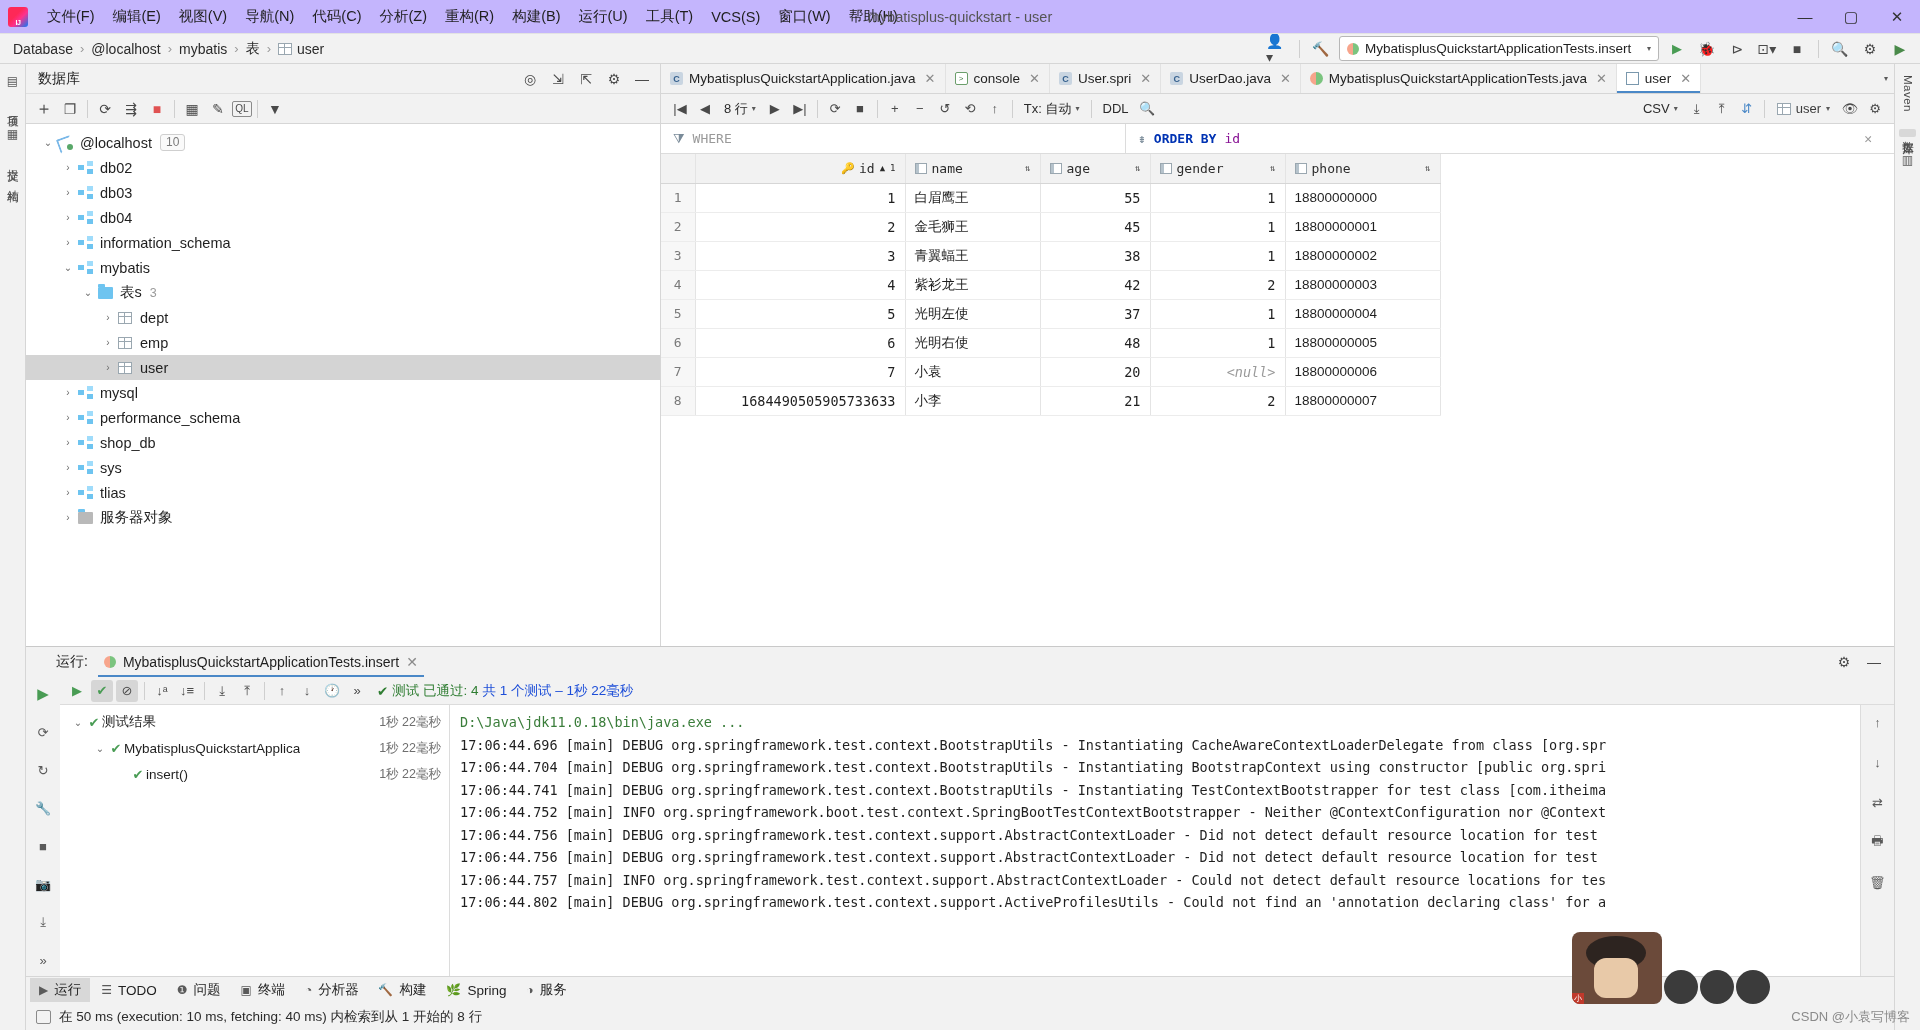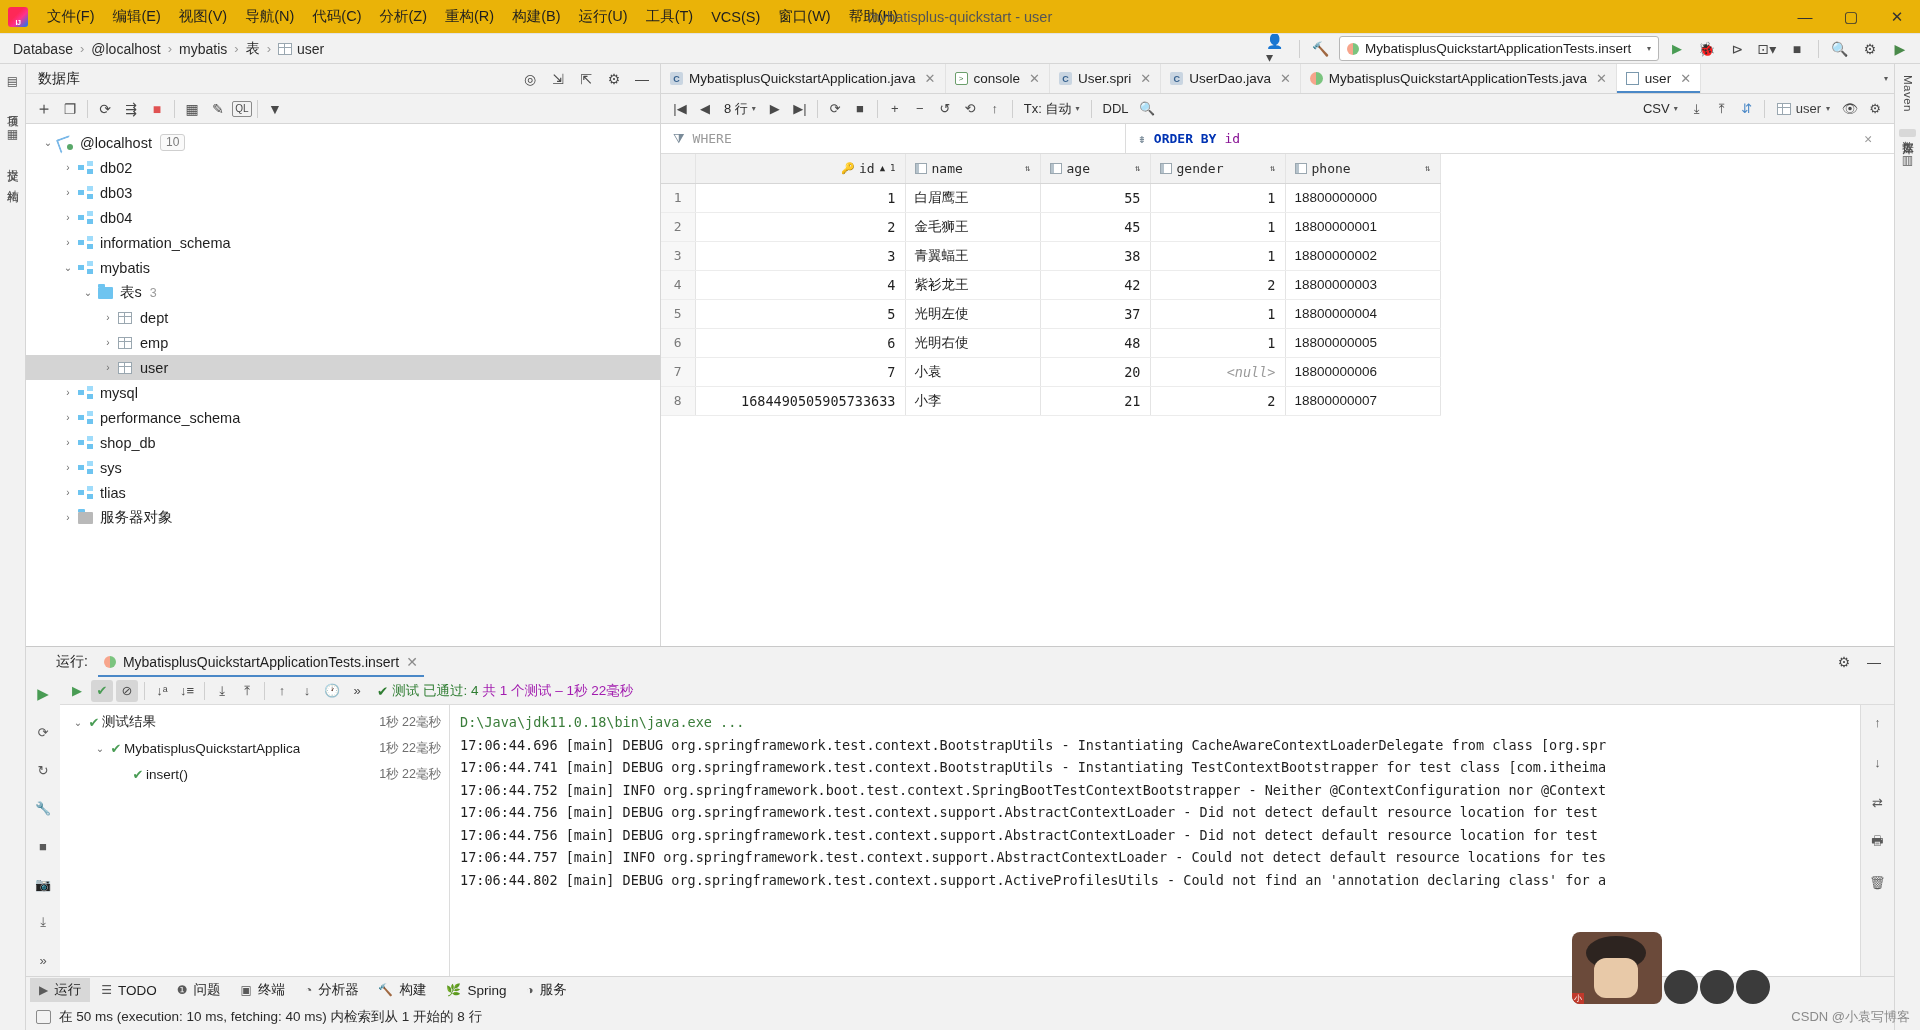--- a/index.html
+++ b/index.html
@@ -6,21 +6,21 @@
   html, body {
     width:1920px; height:1030px; overflow:hidden;
     font-family:"Liberation Sans","DejaVu Sans",sans-serif;
     font-size:14px; color:#1f1f1f; background:#f2f2f2;
   }
   .app { width:1920px; height:1030px; display:flex; flex-direction:column; background:#f2f2f2; }
 
   
   .titlebar {
     height:27px; display:flex; align-items:center;
-    background:#eab308; border-bottom:1px solid #e3e3e3;
+    background:#c4b5fd; border-bottom:1px solid #e3e3e3;
     padding-left:8px; position:relative; flex:0 0 34px;
   }
   .ij-logo {
     width:20px;height:20px;margin-right:10px;border-radius:3px;
     background:linear-gradient(135deg,#fe2857 0%,#fe2857 40%,#ff318c 60%,#087cfa 100%);
     position:relative;
   }
   .ij-logo::after{
     content:"IJ";position:absolute;left:0;right:0;bottom:1px;text-align:center;
     font-size:7px;color:#fff;font-weight:bold;letter-spacing:-.5px;
@@ -222,21 +222,21 @@
   .g-ico{width:22px;height:22px;display:flex;align-items:center;justify-content:center;color:#5a5a5a;font-size:13px;}
   .run-main{flex:1;display:flex;flex-direction:column;min-width:0;background:#fff;}
   .test-toolbar{
     height:28px;display:flex;align-items:center;gap:3px;padding:0 6px;background:#f2f2f2;
     border-bottom:1px solid #dcdcdc;flex:0 0 28px;font-size:13px;
   }
   .tt-ico{width:22px;height:22px;display:flex;align-items:center;justify-content:center;color:#4a4a4a;border-radius:3px;}
   .tt-ico.on{background:#d6d6d6;}
   .status-line{display:flex;align-items:center;gap:4px;font-size:13.5px;margin-left:6px;}
   .st-green{color:#2f7d32;}
-  .st-dim{color:#a21caf;}
+  .st-dim{color:#1d4ed8;}
   .test-split{flex:1;display:flex;min-height:0;}
   .test-tree{
     width:390px;flex:0 0 390px;border-right:1px solid #dcdcdc;background:#fff;
     overflow:hidden;padding-top:4px;
   }
   .tt-row{display:flex;align-items:center;height:26px;font-size:13.5px;padding-right:8px;}
   .tt-time{margin-left:auto;font-size:12.5px;color:#6e6e6e;white-space:nowrap;text-align:right;}
   .chk{color:#499c54;font-size:13px;width:16px;text-align:center;flex:0 0 16px;}
   .ttarrow{width:16px;text-align:center;color:#6e6e6e;font-size:10px;flex:0 0 16px;}
   .tt-name{overflow:hidden;text-overflow:ellipsis;white-space:nowrap;text-align:right;}
@@ -820,20 +820,21 @@
                   <div class="tt-row" style="padding-left: 54px;">
                     <span class="ttarrow"></span>
                     <span class="chk">✔</span>
                     <span class="tt-name">insert()</span>
                     <span class="tt-time">1秒 22毫秒</span>
                   </div>
                 </div>
               <div class="console" id="console">
                   <div class="cline cmd">D:\Java\jdk11.0.18\bin\java.exe ...</div>
                   <div class="cline">17:06:44.696 [main] DEBUG org.springframework.test.context.BootstrapUtils - Instantiating CacheAwareContextLoaderDelegate from class [org.spr</div>
+                  <div class="cline">17:06:44.704 [main] DEBUG org.springframework.test.context.BootstrapUtils - Instantiating BootstrapContext using constructor [public org.spri</div>
                   <div class="cline">17:06:44.741 [main] DEBUG org.springframework.test.context.BootstrapUtils - Instantiating TestContextBootstrapper for test class [com.itheima</div>
                   <div class="cline">17:06:44.752 [main] INFO org.springframework.boot.test.context.SpringBootTestContextBootstrapper - Neither @ContextConfiguration nor @Context</div>
                   <div class="cline">17:06:44.756 [main] DEBUG org.springframework.test.context.support.AbstractContextLoader - Did not detect default resource location for test</div>
                   <div class="cline">17:06:44.756 [main] DEBUG org.springframework.test.context.support.AbstractContextLoader - Did not detect default resource location for test</div>
                   <div class="cline">17:06:44.757 [main] INFO org.springframework.test.context.support.AbstractContextLoader - Could not detect default resource locations for tes</div>
                   <div class="cline">17:06:44.802 [main] DEBUG org.springframework.test.context.support.ActiveProfilesUtils - Could not find an 'annotation declaring class' for a</div>
                 </div>
               <div class="console-gutter">
                 <span class="g-ico">↑</span>
                 <span class="g-ico">↓</span>

